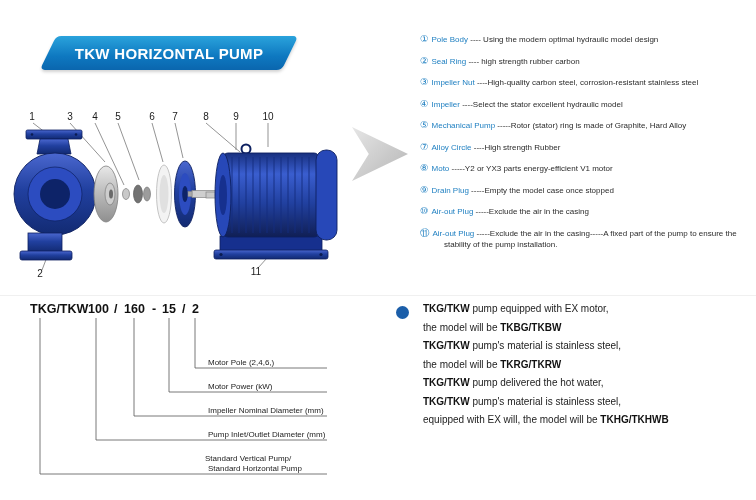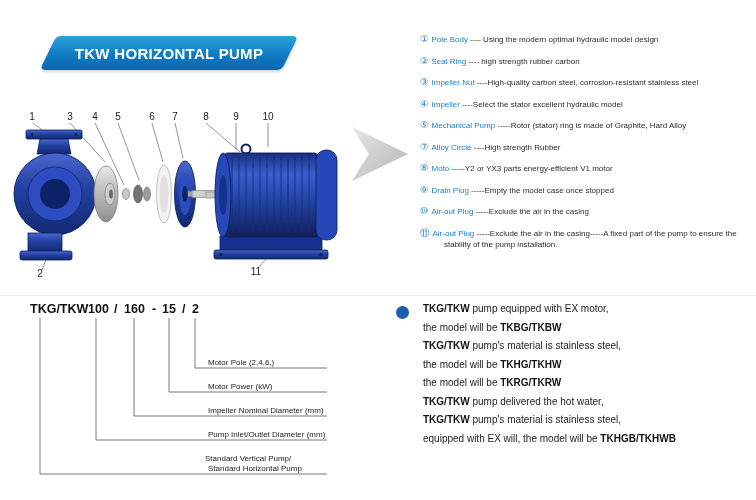--- a/index.html
+++ b/index.html
@@ -210,21 +210,20 @@
     <text class="lbl" x="183" y="163">Standard Vertical Pump/</text>
     <text class="lbl" x="186" y="173">Standard  Horizontal Pump</text>
   </svg>
 
   <div class="notes">
     <span class="bullet"></span>
     <div class="note-lines">
       <div class="note-line"><span class="nb">TKG/TKW</span><span> pump equipped with EX motor,</span><span class="nb"></span></div>
       <div class="note-line"><span class="nb"></span><span>the model will be </span><span class="nb">TKBG/TKBW</span></div>
       <div class="note-line"><span class="nb">TKG/TKW</span><span> pump's material is stainless steel,</span><span class="nb"></span></div>
-      <div class="note-line"><span class="nb"></span><span>the model will be </span><span class="nb">TKHG/TKHW</span></div>
       <div class="note-line"><span class="nb"></span><span>the model will be </span><span class="nb">TKRG/TKRW</span></div>
       <div class="note-line"><span class="nb">TKG/TKW</span><span> pump delivered the hot water,</span><span class="nb"></span></div>
       <div class="note-line"><span class="nb">TKG/TKW</span><span> pump's material is stainless steel,</span><span class="nb"></span></div>
-      <div class="note-line"><span class="nb"></span><span>equipped with EX will, the model will be </span><span class="nb">TKHGB/TKHWB</span></div>
+      <div class="note-line"><span class="nb"></span><span>equipped with EX will, the model will be </span><span class="nb">TKHG/TKHWB</span></div>
     </div>
   </div>
 
 </div>
 
 </body></html>

